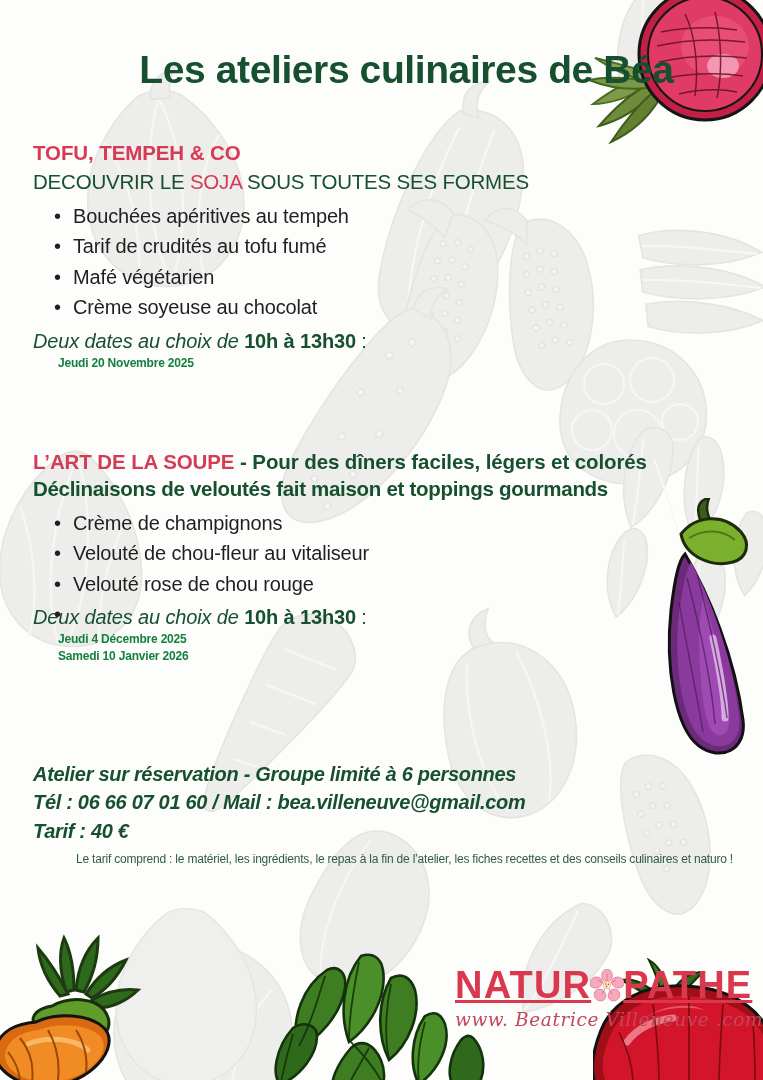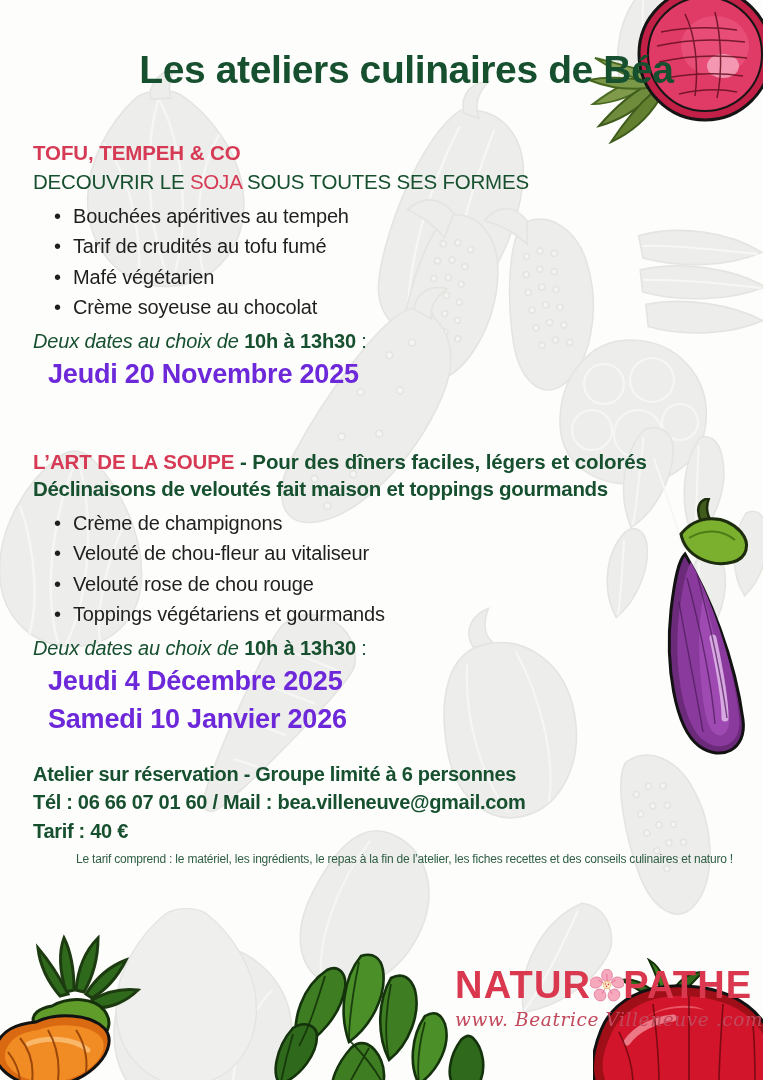--- a/index.html
+++ b/index.html
@@ -80,46 +80,47 @@
   }
 
   .dates-lead{
     margin-top:5px;
     font-size:20px;font-style:italic;color:#16502f;
     letter-spacing:-0.15px;line-height:1.35;
   }
   .dates-lead b{font-style:normal;font-weight:bold;}
   .dates-lead .colon{font-style:normal;font-weight:normal;}
   .date-line{
-    margin-left:15px;
-    font-size:27px;font-weight:bold;color:#6d28d9;
+    margin-left:25px;
+    font-size:12px;font-weight:bold;color:#15803d;
     line-height:1.42;letter-spacing:-0.2px;
   }
 
   .info-line{
     font-size:20px;font-weight:bold;color:#16502f;
-    line-height:1.42;letter-spacing:-0.3px;
+    line-height:1.42;letter-spacing:-0.3px;font-style:italic;
   }
   .info-note{
     margin-top:6px;
     font-size:12px;color:#2f5e43;
     line-height:1.45;letter-spacing:-0.2px;
     max-width:700px;
     text-align:right;
   }
 
   
   .logo{position:absolute;z-index:3;left:455px;top:966px;width:290px;}
   .logo-word{
     position:relative;
     font-size:38px;font-weight:bold;color:#d9384f;
     letter-spacing:1.2px;
     line-height:1;
     text-align:center;
     white-space:nowrap;
+    text-decoration:underline;
   }
   .logo-flower{
     display:inline-block;vertical-align:middle;
     width:34px;height:34px;margin:0 -1px;position:relative;top:-2px;
   }
   .logo-url{
     margin-top:4px;text-align:center;
     font-family:"DejaVu Serif", serif;
     font-style:italic;
     font-size:18.5px;
@@ -486,21 +487,21 @@
 
     <div class="section sec2">
       <div class="kicker">
         <span>L’ART DE LA SOUPE</span><span class="g"> - Pour des dîners faciles, légers et colorés</span>
       </div>
       <div class="subhead2">Déclinaisons de veloutés fait maison et toppings gourmands</div>
       <ul class="dishes">
         <li><span class="bul">•</span><span>Crème de champignons</span></li>
         <li><span class="bul">•</span><span>Velouté de chou-fleur au vitaliseur</span></li>
         <li><span class="bul">•</span><span>Velouté rose de chou rouge</span></li>
-        <li><span class="bul">•</span><span>Toppings végétariens et gourmands</span></li>
+        <li><span class="bul">•</span></li>
       </ul>
       <div class="dates-lead">
         <span>Deux dates au choix de </span><b>10h à 13h30</b><span class="colon"> :</span>
       </div>
       <div class="date-line">Jeudi 4 Décembre 2025</div>
       <div class="date-line">Samedi 10 Janvier 2026</div>
     </div>
 
     <div class="section info">
       <div class="info-line">Atelier sur réservation - Groupe limité à 6 personnes</div>

